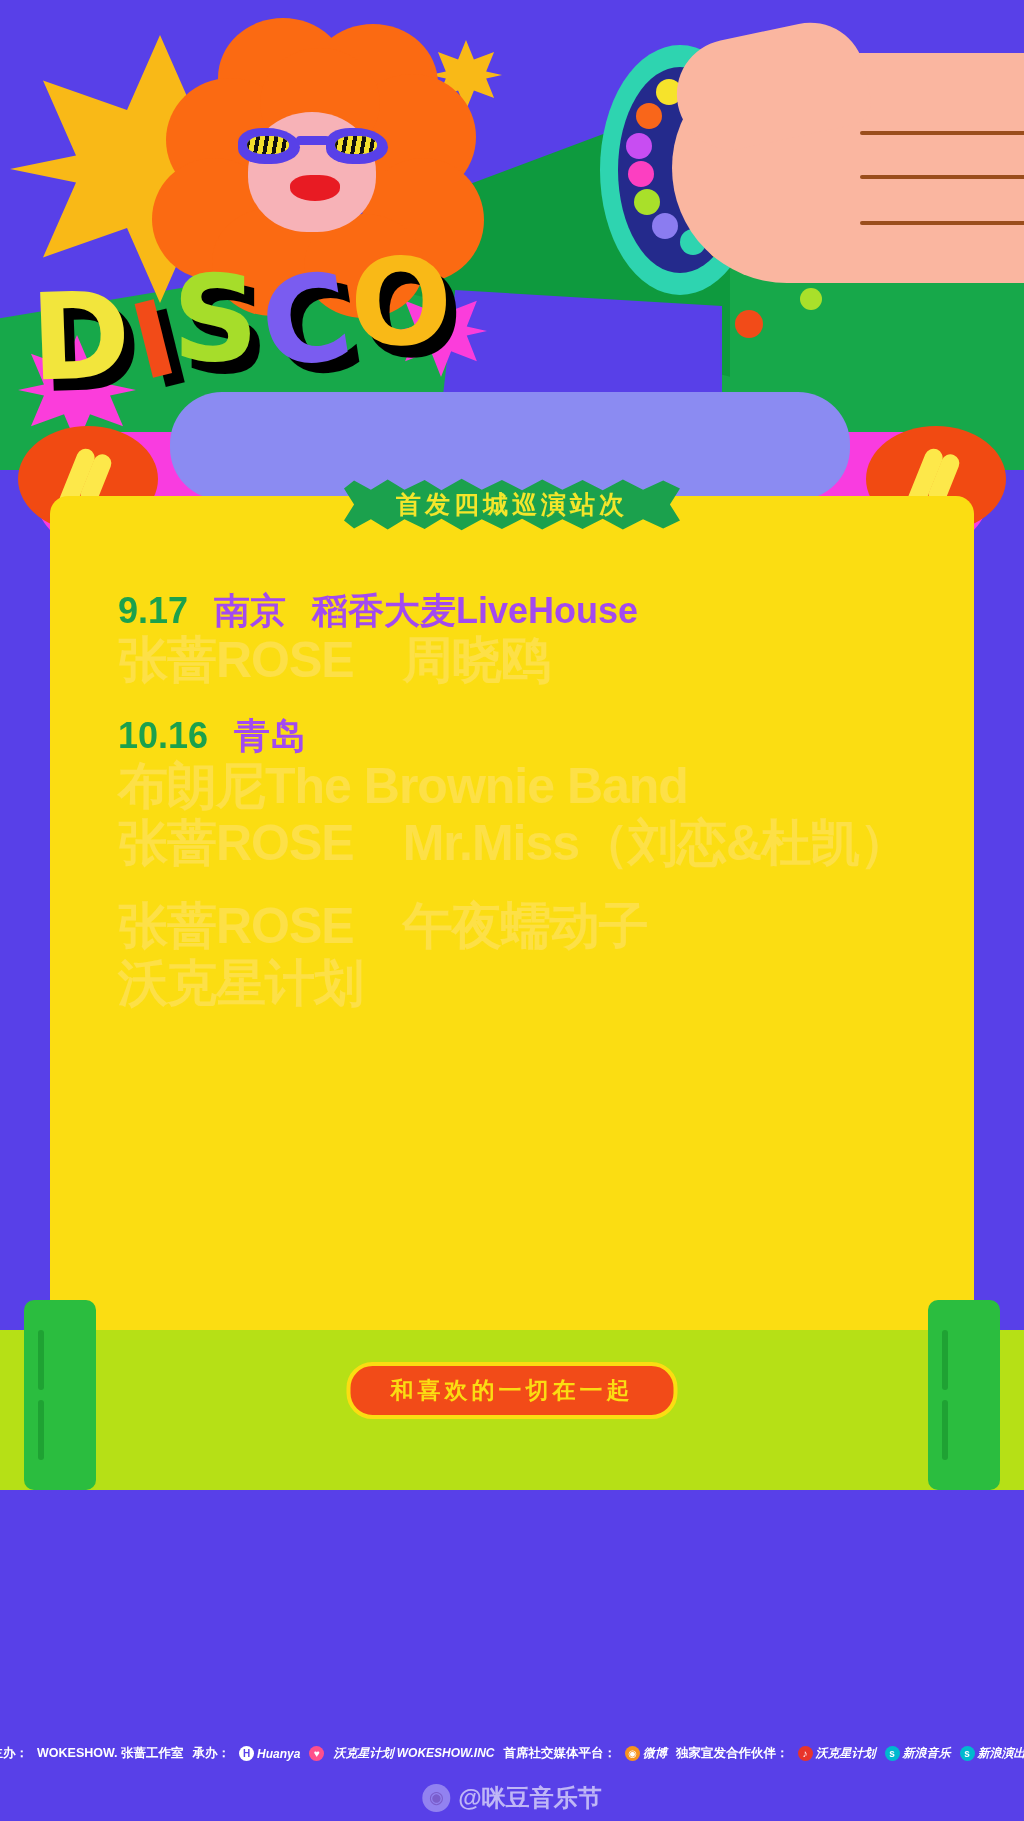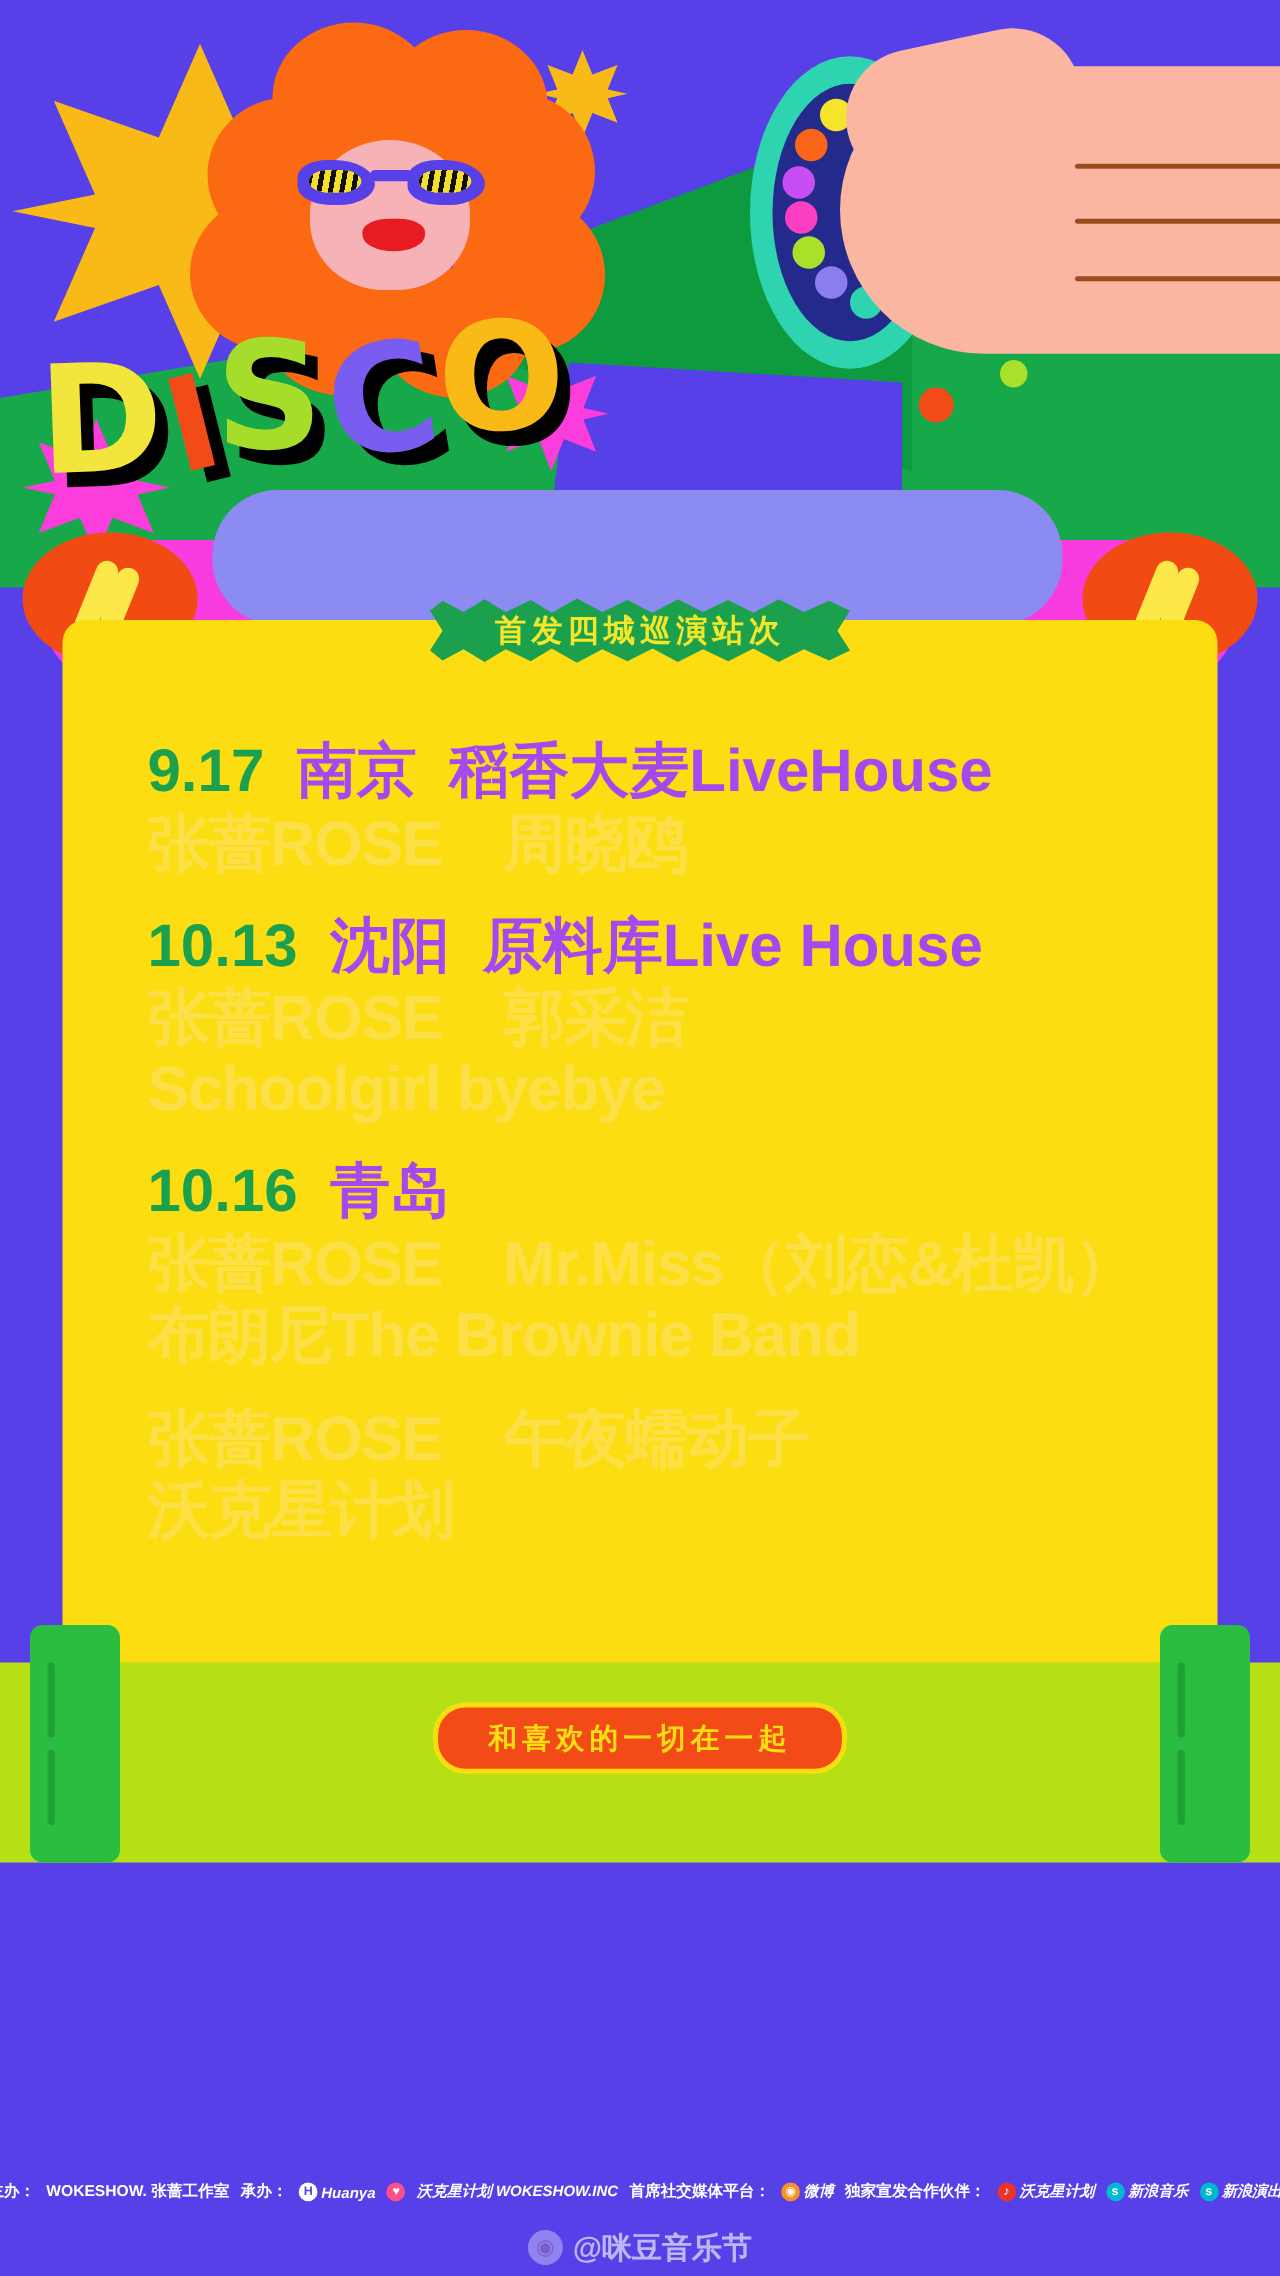--- a/index.html
+++ b/index.html
@@ -171,21 +171,21 @@
     white-space:nowrap;
   }
 
   .lineup{
     position:absolute; left:50px; top:190px; width:924px;
     padding:0 68px;
   }
   .blk{ margin-bottom:26px; }
   .line-date{
     display:flex; align-items:flex-start; gap:26px;
-    font-size:48px; font-weight:700; line-height:1.18;
+    font-size:36px; font-weight:700; line-height:1.18;
     white-space:nowrap;
   }
   .dt{ color:#1ba14d; }
   .city{ color:#a24af0; }
   .venue{ color:#a24af0; }
   .line-acts{
     color:#fde047; font-size:50px; font-weight:700; line-height:1.14;
     white-space:nowrap; letter-spacing:-1px;
   }
 
@@ -327,37 +327,28 @@
 
       <div class="blk">
         <div class="line-date">
           <span class="dt">9.17</span>
           <span class="city">南京</span>
           <span class="venue">稻香大麦LiveHouse</span>
         </div>
         <div class="line-acts">张蔷ROSE　周晓鸥</div>
       </div>
 
-      <div class="blk">
-        <div class="line-date">
-          <span class="dt">10.13</span>
-          <span class="city">沈阳</span>
-          <span class="venue">原料库Live House</span>
-        </div>
-        <div class="line-acts">张蔷ROSE　郭采洁</div>
-        <div class="line-acts">Schoolgirl byebye</div>
-      </div>
 
       <div class="blk">
         <div class="line-date">
           <span class="dt">10.16</span>
           <span class="city">青岛</span>
         </div>
+        <div class="line-acts">布朗尼The Brownie Band</div>
         <div class="line-acts">张蔷ROSE　Mr.Miss（刘恋&amp;杜凯）</div>
-        <div class="line-acts">布朗尼The Brownie Band</div>
       </div>
 
       <div class="blk">
         <div class="line-acts">张蔷ROSE　午夜蠕动子</div>
         <div class="line-acts">沃克星计划</div>
       </div>
 
     </div>
   </div>
 

